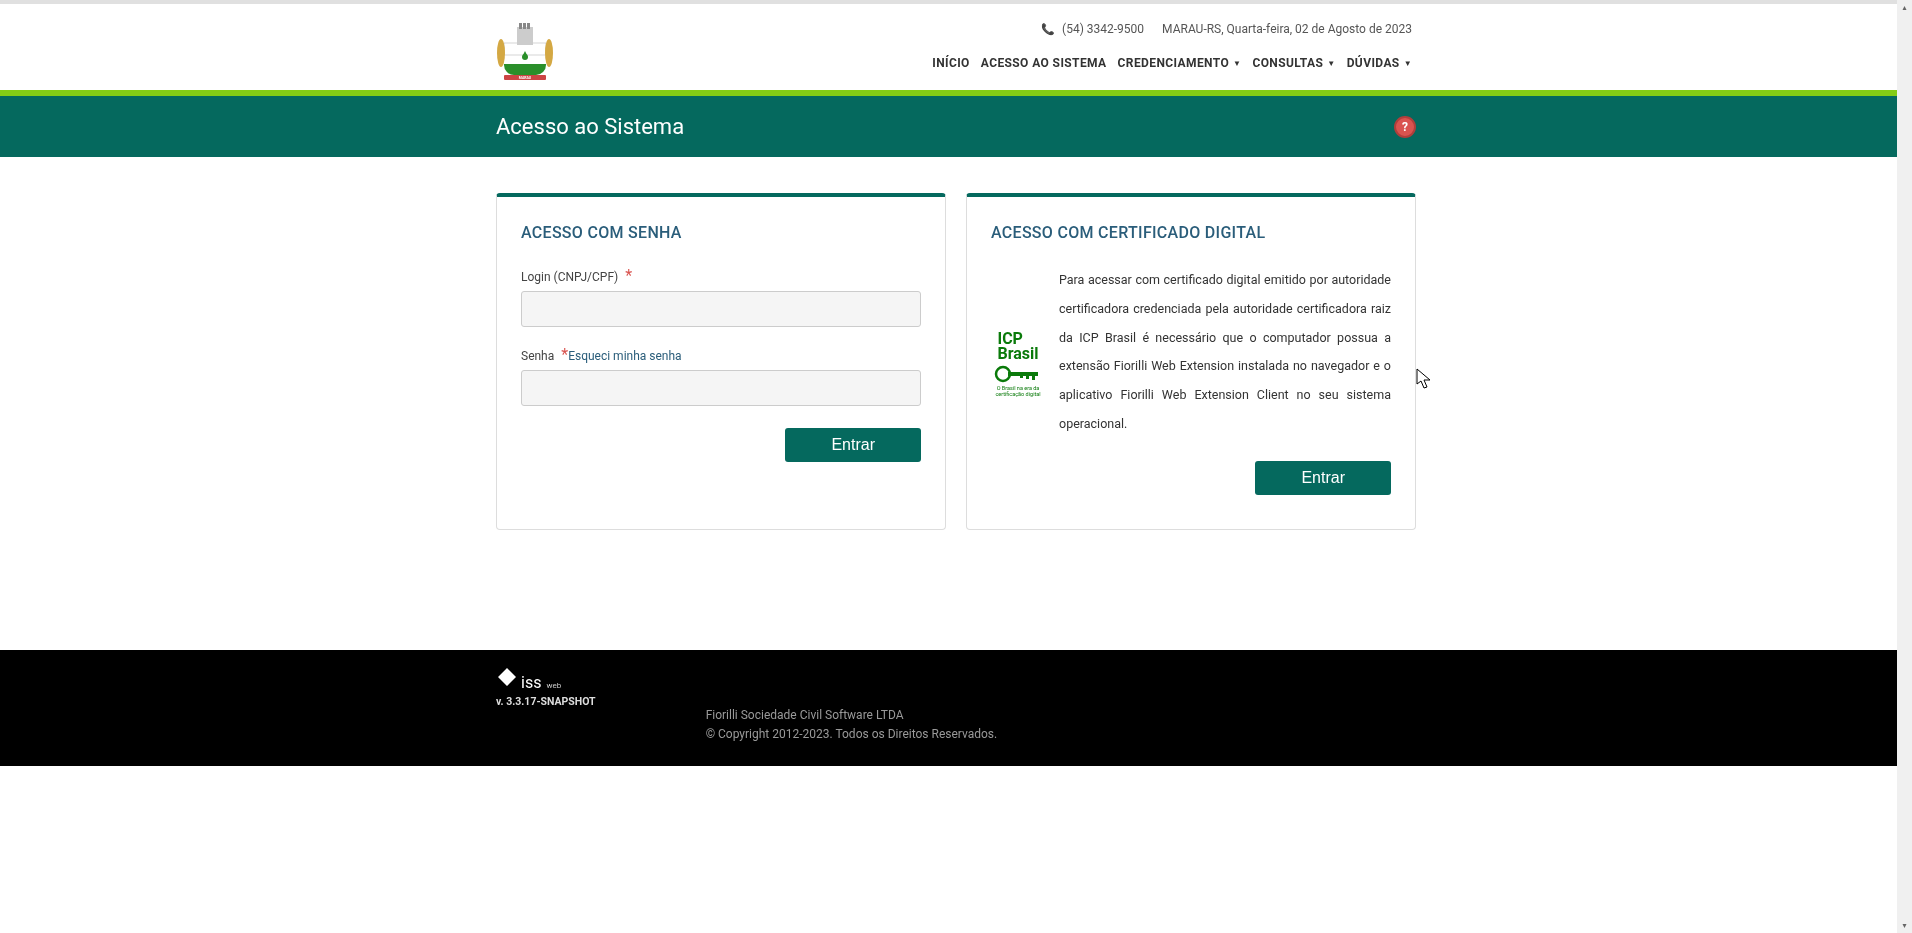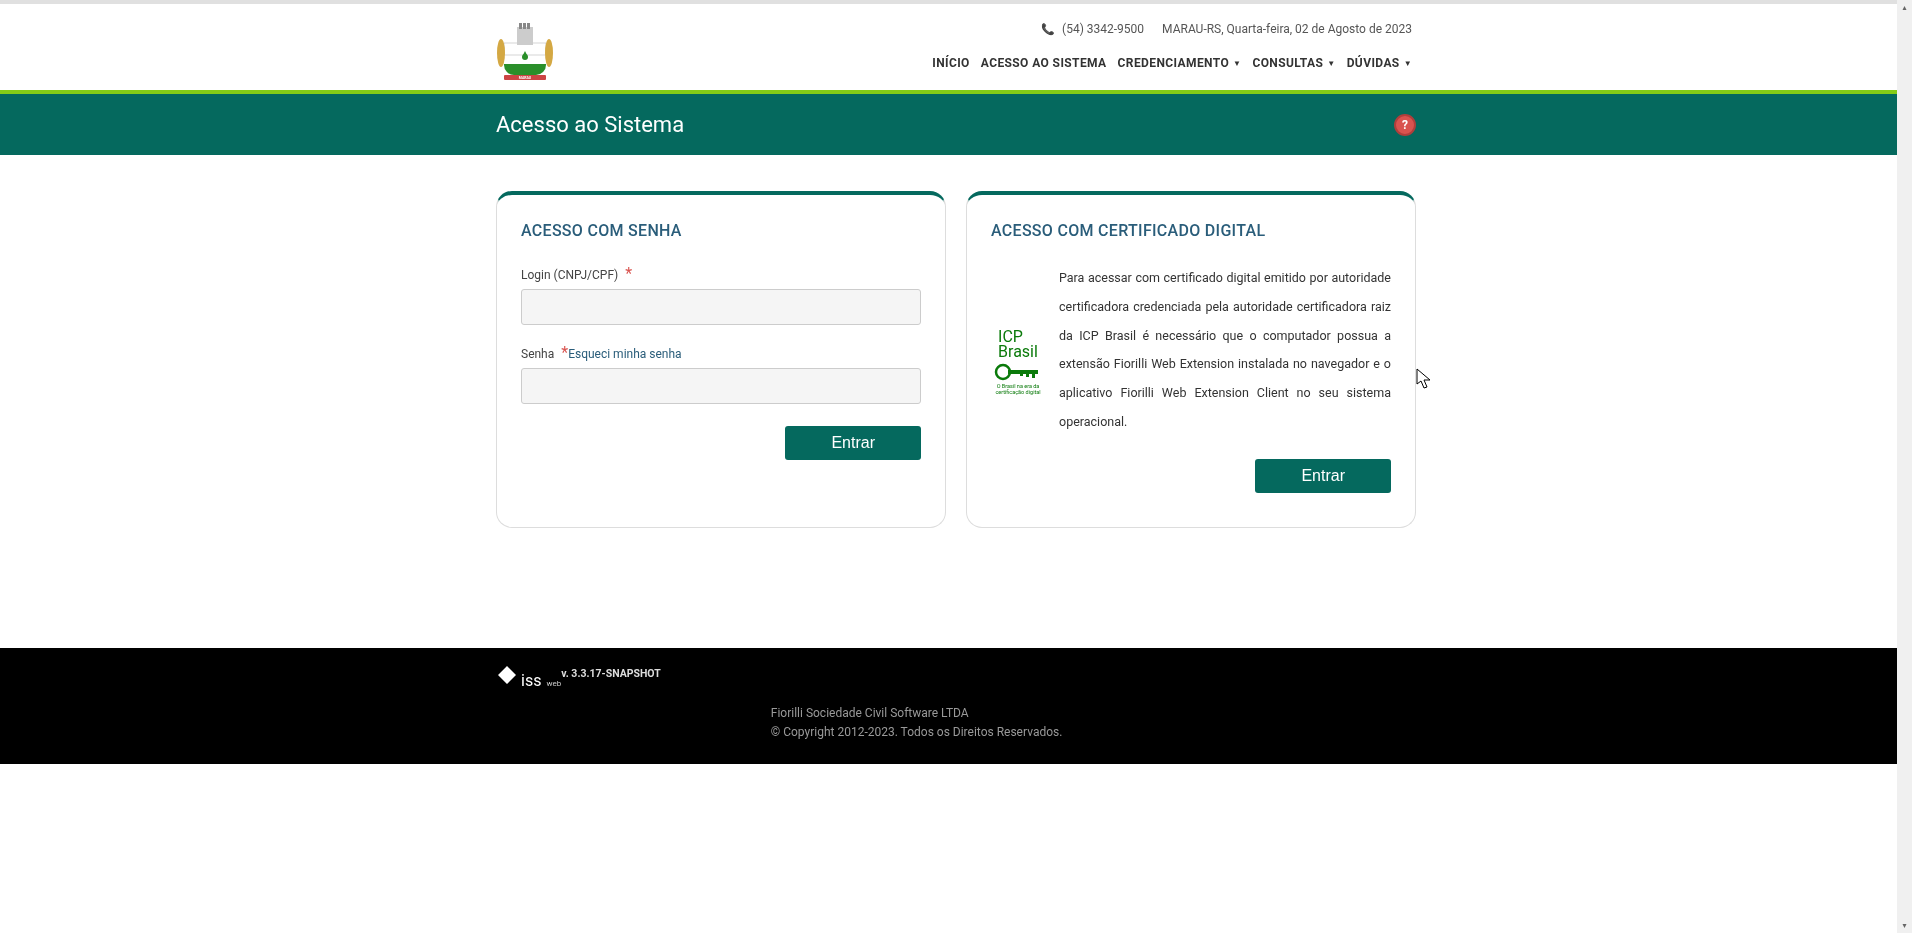--- a/index.html
+++ b/index.html
@@ -17,21 +17,21 @@
       background: #e0e0e0;
     }
     .container {
       max-width: 940px;
       margin: 0 auto;
       padding: 0 10px;
     }
     .header {
       background: #fff;
       padding: 18px 8px 8px 0;
-      border-bottom: 4px solid #84cc16;
+      border-bottom: 6px solid #84cc16;
     }
     .header-inner {
       display: flex;
       align-items: flex-start;
       justify-content: space-between;
     }
     .logo {
       width: 66px;
       height: 60px;
       display: flex;
@@ -108,21 +108,21 @@
     .content {
       display: flex;
       gap: 20px;
       margin-top: 36px;
       padding-bottom: 120px;
     }
     .card {
       flex: 1;
       border: 1px solid #ddd;
       border-top: 4px solid #05695e;
-      border-radius: 16px;
+      border-radius: 4px;
       padding: 26px 24px 34px 24px;
       background: #fff;
     }
     .card-title {
       color: #2a5d7a;
       font-size: 16px;
       font-weight: 500;
       letter-spacing: 0.3px;
       margin-bottom: 24px;
     }
@@ -180,21 +180,21 @@
       width: 54px;
       flex-shrink: 0;
       display: flex;
       flex-direction: column;
       align-items: center;
       justify-content: center;
       margin-top: 24px;
     }
     .icp-text {
       font-size: 16px;
-      font-weight: 400;
+      font-weight: 700;
       line-height: 0.95;
       color: #0a7a0a;
       text-align: left;
     }
     .icp-key {
       width: 48px;
       height: 20px;
       margin-top: 3px;
     }
     .icp-sub {
@@ -215,21 +215,21 @@
       color: #999;
       padding: 16px 0 22px 0;
     }
     .footer-inner {
       display: flex;
       gap: 110px;
       align-items: flex-start;
     }
     .footer-logo-block {
       display: flex;
-      flex-direction: row;
+      flex-direction: column;
     }
     .footer-logo {
       display: flex;
       align-items: baseline;
       gap: 3px;
     }
     .footer-logo-icon {
       width: 22px;
       height: 22px;
     }

